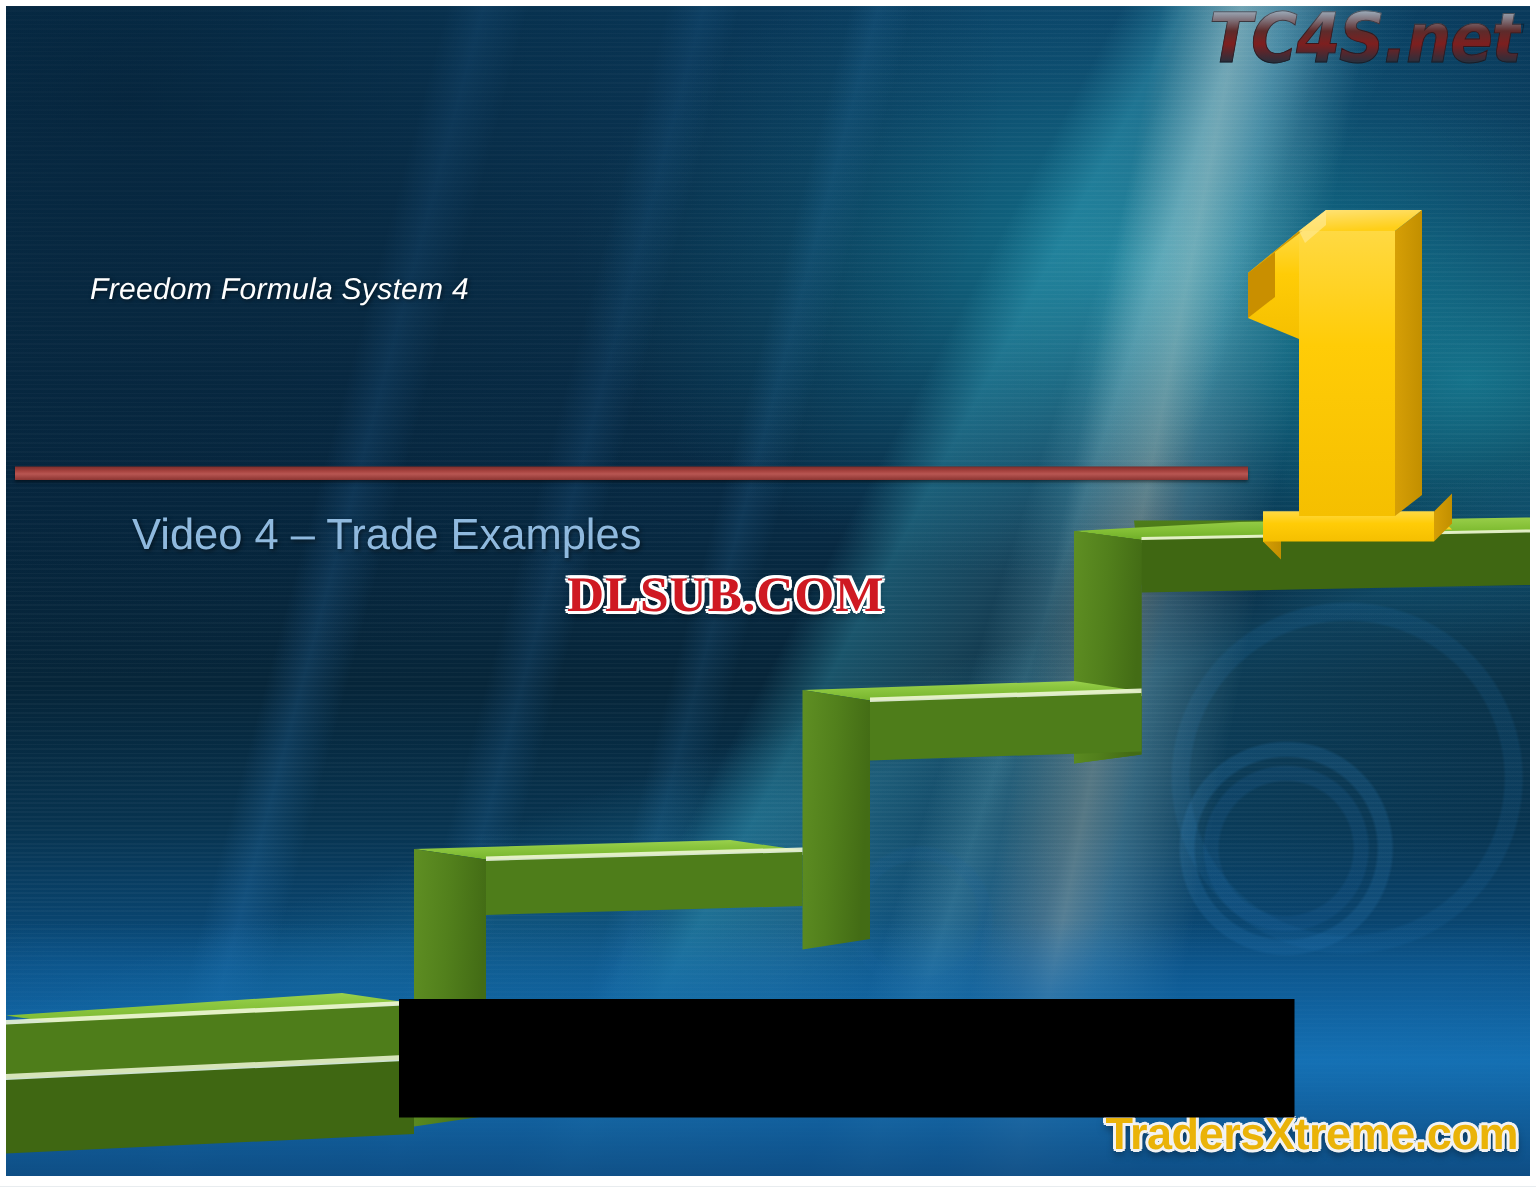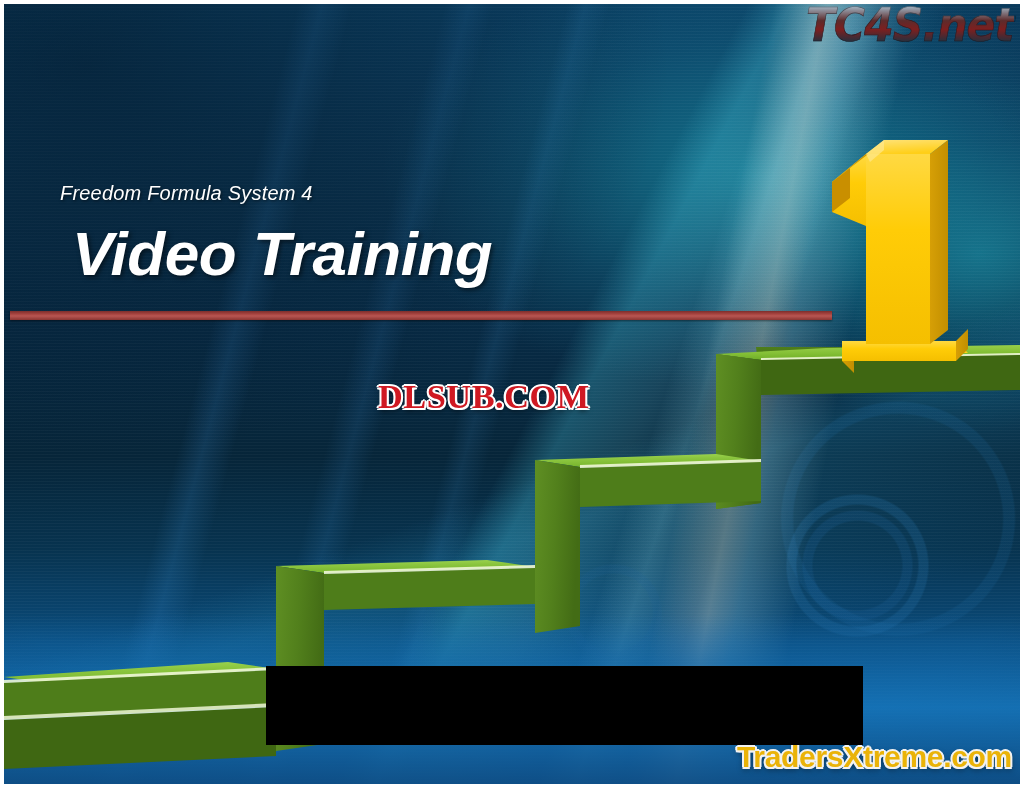--- a/index.html
+++ b/index.html
@@ -346,22 +346,22 @@
           <polygon points="828,178 846,164 880,138 862,150" fill="url(#goldSide)"></polygon>
           <polygon points="862,150 880,136 944,136 926,150" fill="url(#goldTop)"></polygon>
           <polygon points="828,178 846,164 846,194 828,208" fill="#c98f00"></polygon>
 
           <polygon points="862,150 880,136 880,146 866,158" fill="#ffe88f" opacity="0.7"></polygon>
         </g>
       </svg>
     </div>
 
     <div id="eyebrow">Freedom Formula System 4</div>
-    <div id="title">Video Training</div>
     <div id="rule"></div>
+    <div id="subtitle">Video 4 – Trade Examples</div>
 
     <div id="wm-tc4s">TC4S.net</div>
     <div id="wm-dlsub">DLSUB.COM</div>
     <div id="wm-traders">TradersXtreme.com</div>
 
     <div id="redaction"></div>
 
   </div>
 </div>
 

